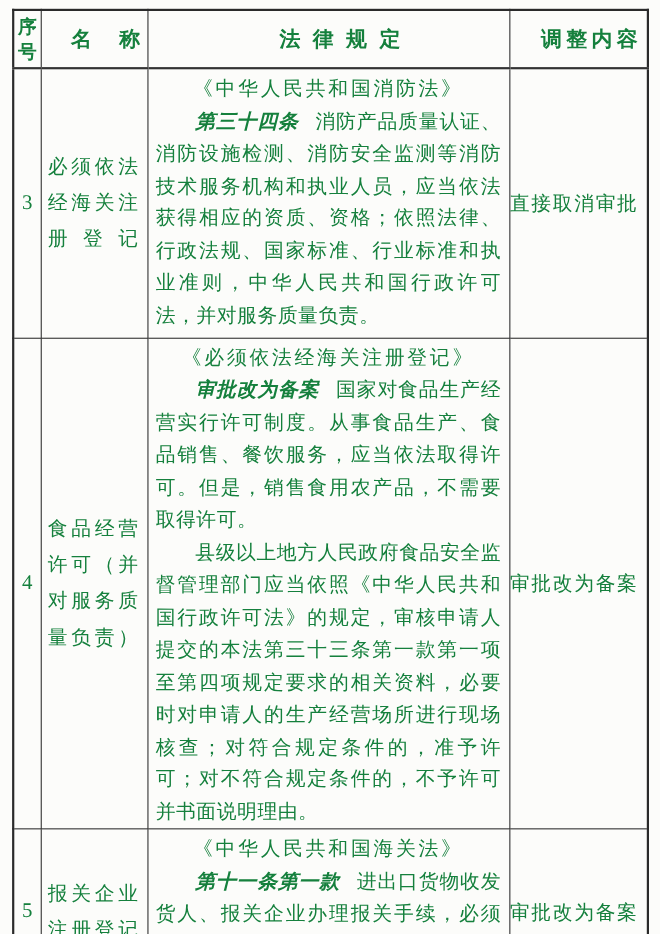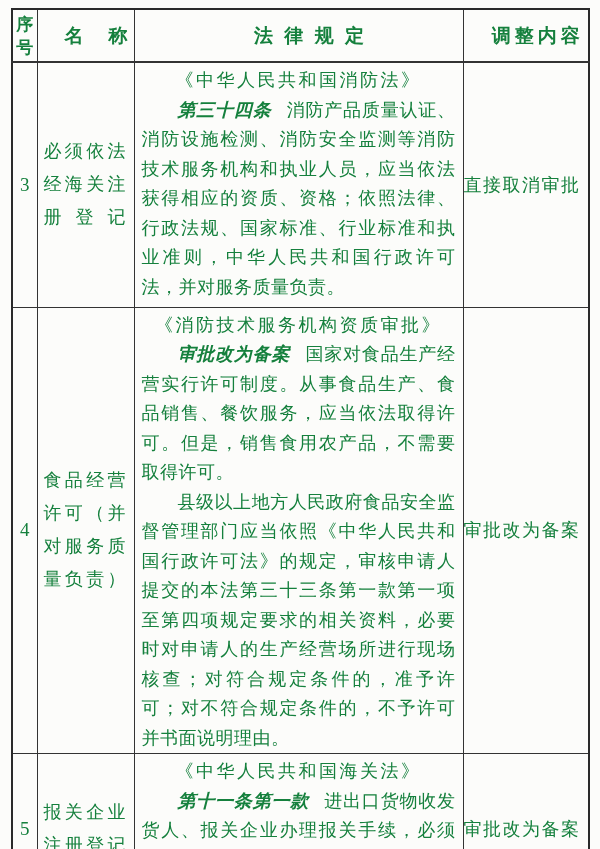--- a/index.html
+++ b/index.html
@@ -122,21 +122,21 @@
         <td class="cell-law">
           <div class="law-title">《中华人民共和国消防法》</div>
           <p class="law-para"><b class="lead">第三十四条</b><span class="law-text">消防产品质量认证、消防设施检测、消防安全监测等消防技术服务机构和执业人员，应当依法获得相应的资质、资格；依照法律、行政法规、国家标准、行业标准和执业准则，中华人民共和国行政许可法，并对服务质量负责。</span></p>
         </td>
         <td class="cell-adjust">直接取消审批</td>
       </tr>
       <tr class="row-b">
         <td class="cell-no">4</td>
         <td class="cell-name">食品经营许可（并对服务质量负责）</td>
         <td class="cell-law">
-          <div class="law-title">《消防技术服务机构资质审批》</div>
+          <div class="law-title">《必须依法经海关注册登记》</div>
           <p class="law-para"><b class="lead">审批改为备案</b><span class="law-text">国家对食品生产经营实行许可制度。从事食品生产、食品销售、餐饮服务，应当依法取得许可。但是，销售食用农产品，不需要取得许可。</span></p>
           <p class="law-para"><span class="law-text">县级以上地方人民政府食品安全监督管理部门应当依照《中华人民共和国行政许可法》的规定，审核申请人提交的本法第三十三条第一款第一项至第四项规定要求的相关资料，必要时对申请人的生产经营场所进行现场核查；对符合规定条件的，准予许可；对不符合规定条件的，不予许可并书面说明理由。</span></p>
         </td>
         <td class="cell-adjust">审批改为备案</td>
       </tr>
       <tr class="row-c">
         <td class="cell-no">5</td>
         <td class="cell-name">报关企业注册登记</td>
         <td class="cell-law">
           <div class="law-title">《中华人民共和国海关法》</div>

